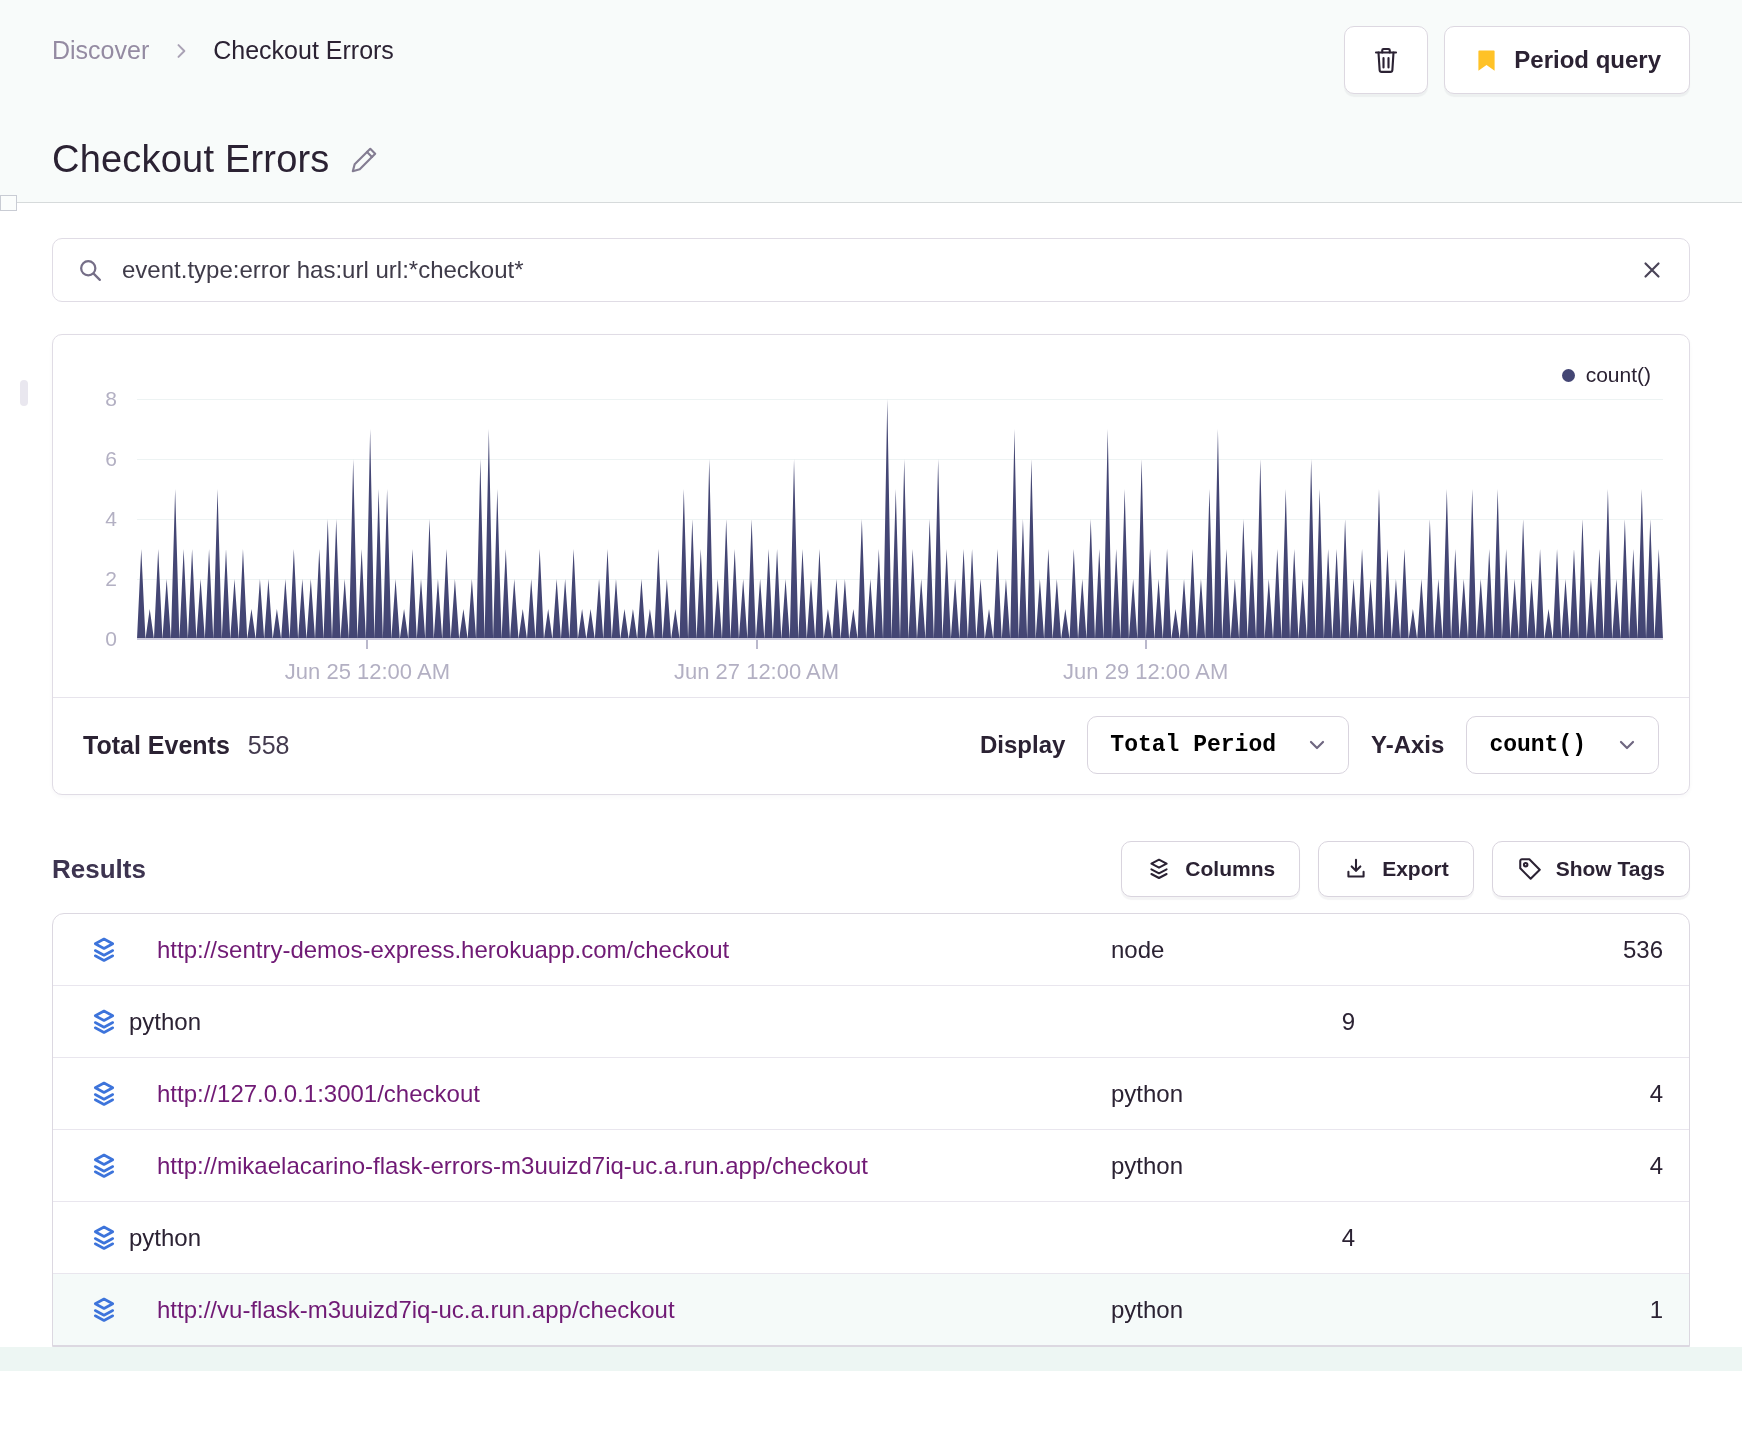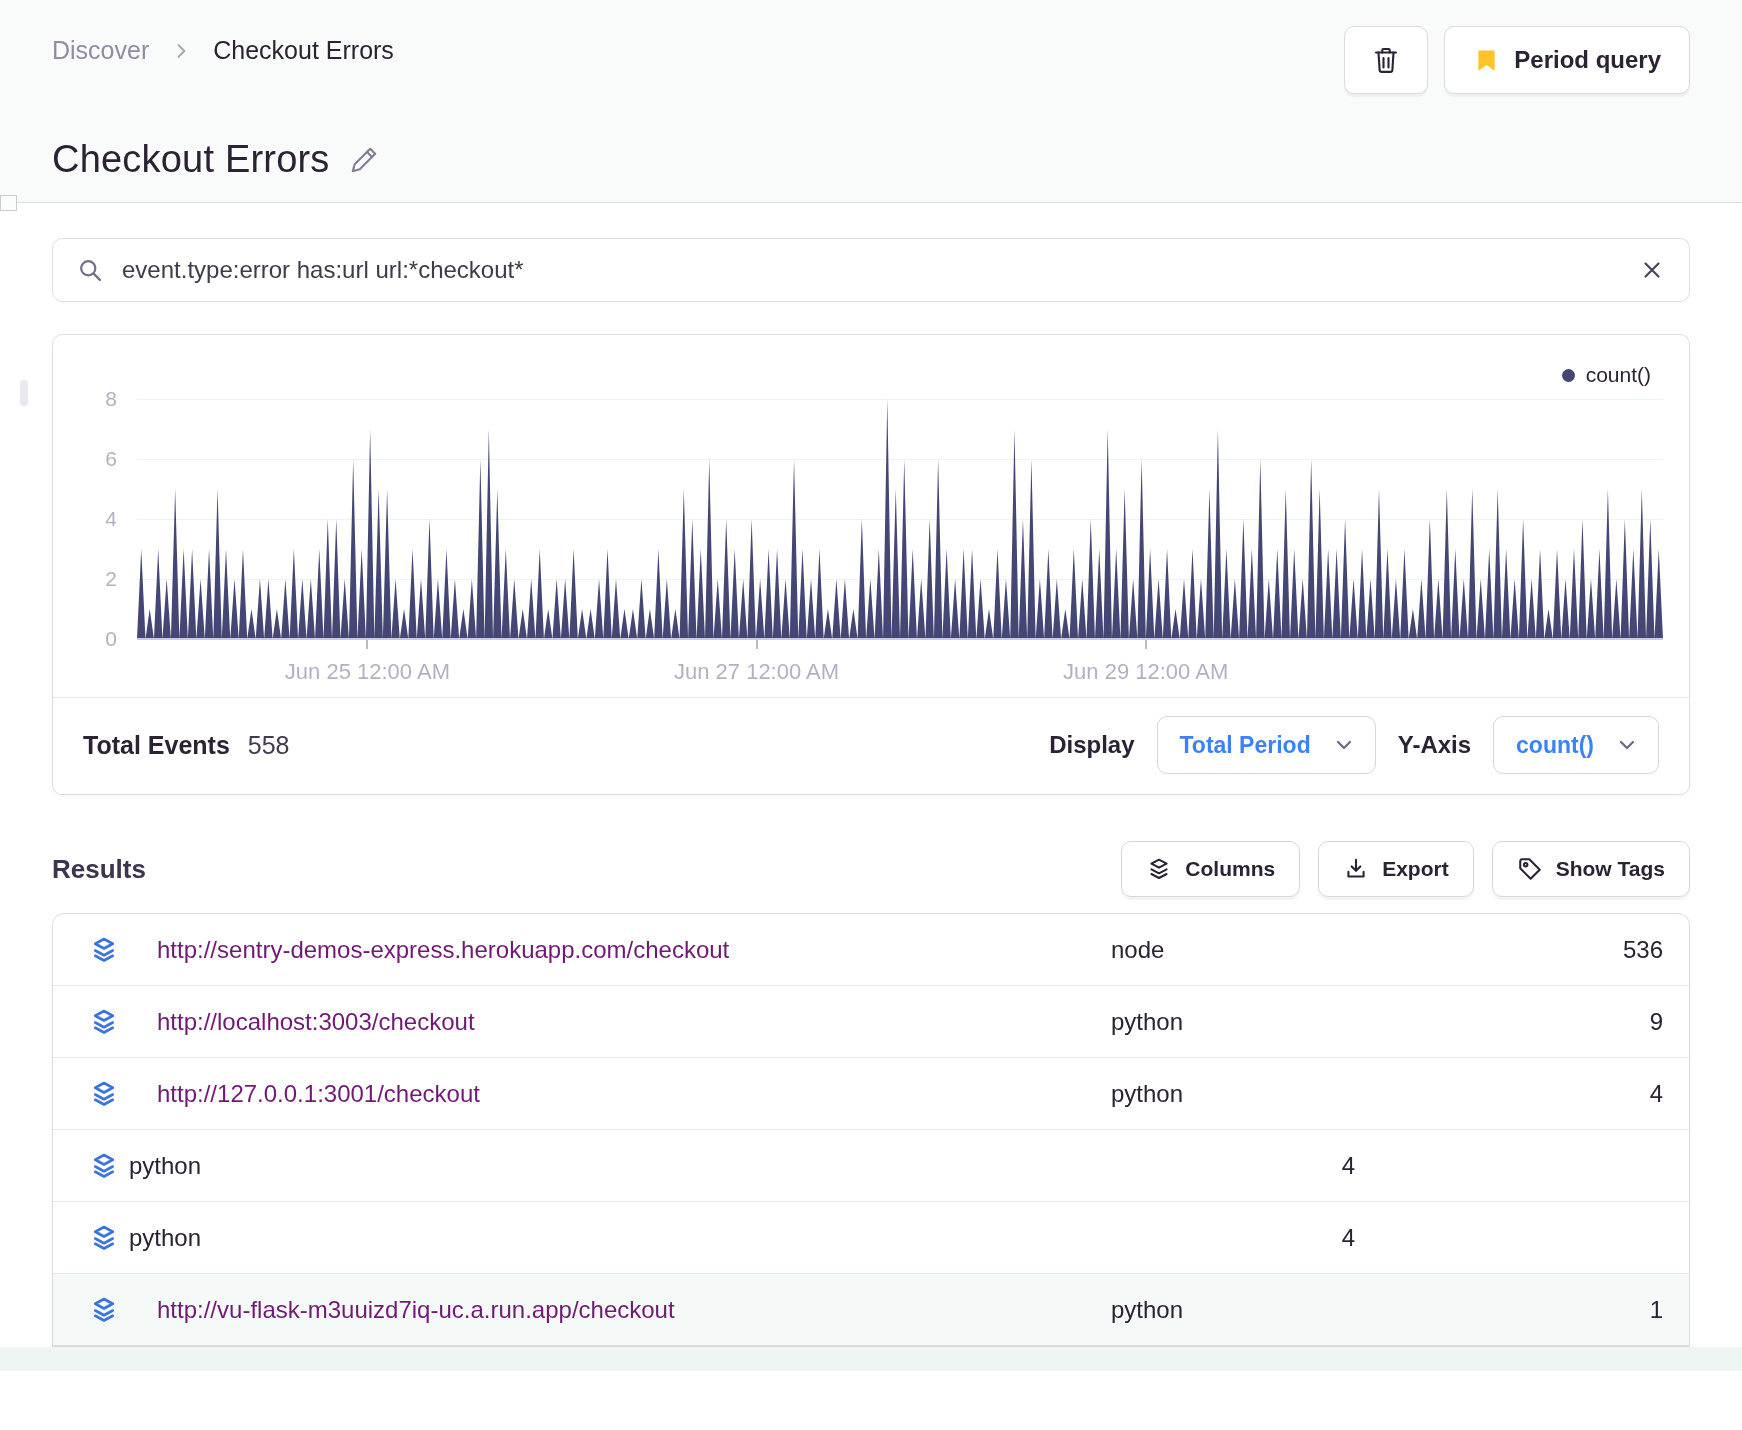--- a/index.html
+++ b/index.html
@@ -74,23 +74,23 @@
     font-size:22px; color:#b3b0c3; white-space:nowrap;
   }
   .panel-divider { height:1px; background:#e7e4ec; }
   .panel-footer { display:flex; justify-content:space-between; align-items:center; padding:18px 30px 20px; }
   .total-events { display:flex; align-items:baseline; gap:18px; }
   .te-label { font-size:25px; font-weight:700; color:#2b2233; }
   .te-value { font-size:25px; color:#433a4e; }
   .footer-controls { display:flex; align-items:center; gap:22px; }
   .ctl-label { font-size:24px; font-weight:700; color:#2b2233; }
   .select-btn {
-    display:inline-flex; align-items:center; gap:24px; height:58px; padding:0 22px;
+    display:inline-flex; align-items:center; gap:32px; height:58px; padding:0 22px;
     background:#fff; border:1px solid #d9d4de; border-radius:10px;
-    font-size:23px; font-weight:600; color:#3b82f6;
+    font-size:23px; font-weight:600; color:#000000;font-family:Liberation Mono, monospace;
   }
 
   
   .results-row { margin-top:46px; display:flex; justify-content:space-between; align-items:center; }
   .results-row h2 { font-size:26px; font-weight:700; color:#3d3450; }
   .results-actions { display:flex; gap:18px; }
   .sm-btn {
     display:inline-flex; align-items:center; gap:13px; height:56px; padding:0 24px;
     background:#fff; border:1px solid #d9d4de; border-radius:10px;
     box-shadow:0 3px 1px rgba(43,34,51,0.05);
@@ -294,21 +294,20 @@
         </div>
 
         <div class="tgrid trow">
           <div class="cell-icon">
             <svg width="30" height="30" viewBox="0 0 24 24" fill="none" stroke="#3D74DB" stroke-width="2.1" stroke-linecap="round" stroke-linejoin="round">
               <path d="M12 3.2l7 3.8-7 3.8-7-3.8 7-3.8z"></path>
               <path d="M5 12.4l7 3.8 7-3.8"></path>
               <path d="M5 16.6l7 3.8 7-3.8"></path>
             </svg>
           </div>
-          <div class="cell-url row-url">http://localhost:3003/checkout</div>
           <div>python</div>
           <div class="cell-count row-count">9</div>
         </div>
 
         <div class="tgrid trow">
           <div class="cell-icon">
             <svg width="30" height="30" viewBox="0 0 24 24" fill="none" stroke="#3D74DB" stroke-width="2.1" stroke-linecap="round" stroke-linejoin="round">
               <path d="M12 3.2l7 3.8-7 3.8-7-3.8 7-3.8z"></path>
               <path d="M5 12.4l7 3.8 7-3.8"></path>
               <path d="M5 16.6l7 3.8 7-3.8"></path>
@@ -320,20 +319,21 @@
         </div>
 
         <div class="tgrid trow">
           <div class="cell-icon">
             <svg width="30" height="30" viewBox="0 0 24 24" fill="none" stroke="#3D74DB" stroke-width="2.1" stroke-linecap="round" stroke-linejoin="round">
               <path d="M12 3.2l7 3.8-7 3.8-7-3.8 7-3.8z"></path>
               <path d="M5 12.4l7 3.8 7-3.8"></path>
               <path d="M5 16.6l7 3.8 7-3.8"></path>
             </svg>
           </div>
+          <div class="cell-url row-url">http://mikaelacarino-flask-errors-m3uuizd7iq-uc.a.run.app/checkout</div>
           <div>python</div>
           <div class="cell-count row-count">4</div>
         </div>
 
         <div class="tgrid trow">
           <div class="cell-icon">
             <svg width="30" height="30" viewBox="0 0 24 24" fill="none" stroke="#3D74DB" stroke-width="2.1" stroke-linecap="round" stroke-linejoin="round">
               <path d="M12 3.2l7 3.8-7 3.8-7-3.8 7-3.8z"></path>
               <path d="M5 12.4l7 3.8 7-3.8"></path>
               <path d="M5 16.6l7 3.8 7-3.8"></path>

